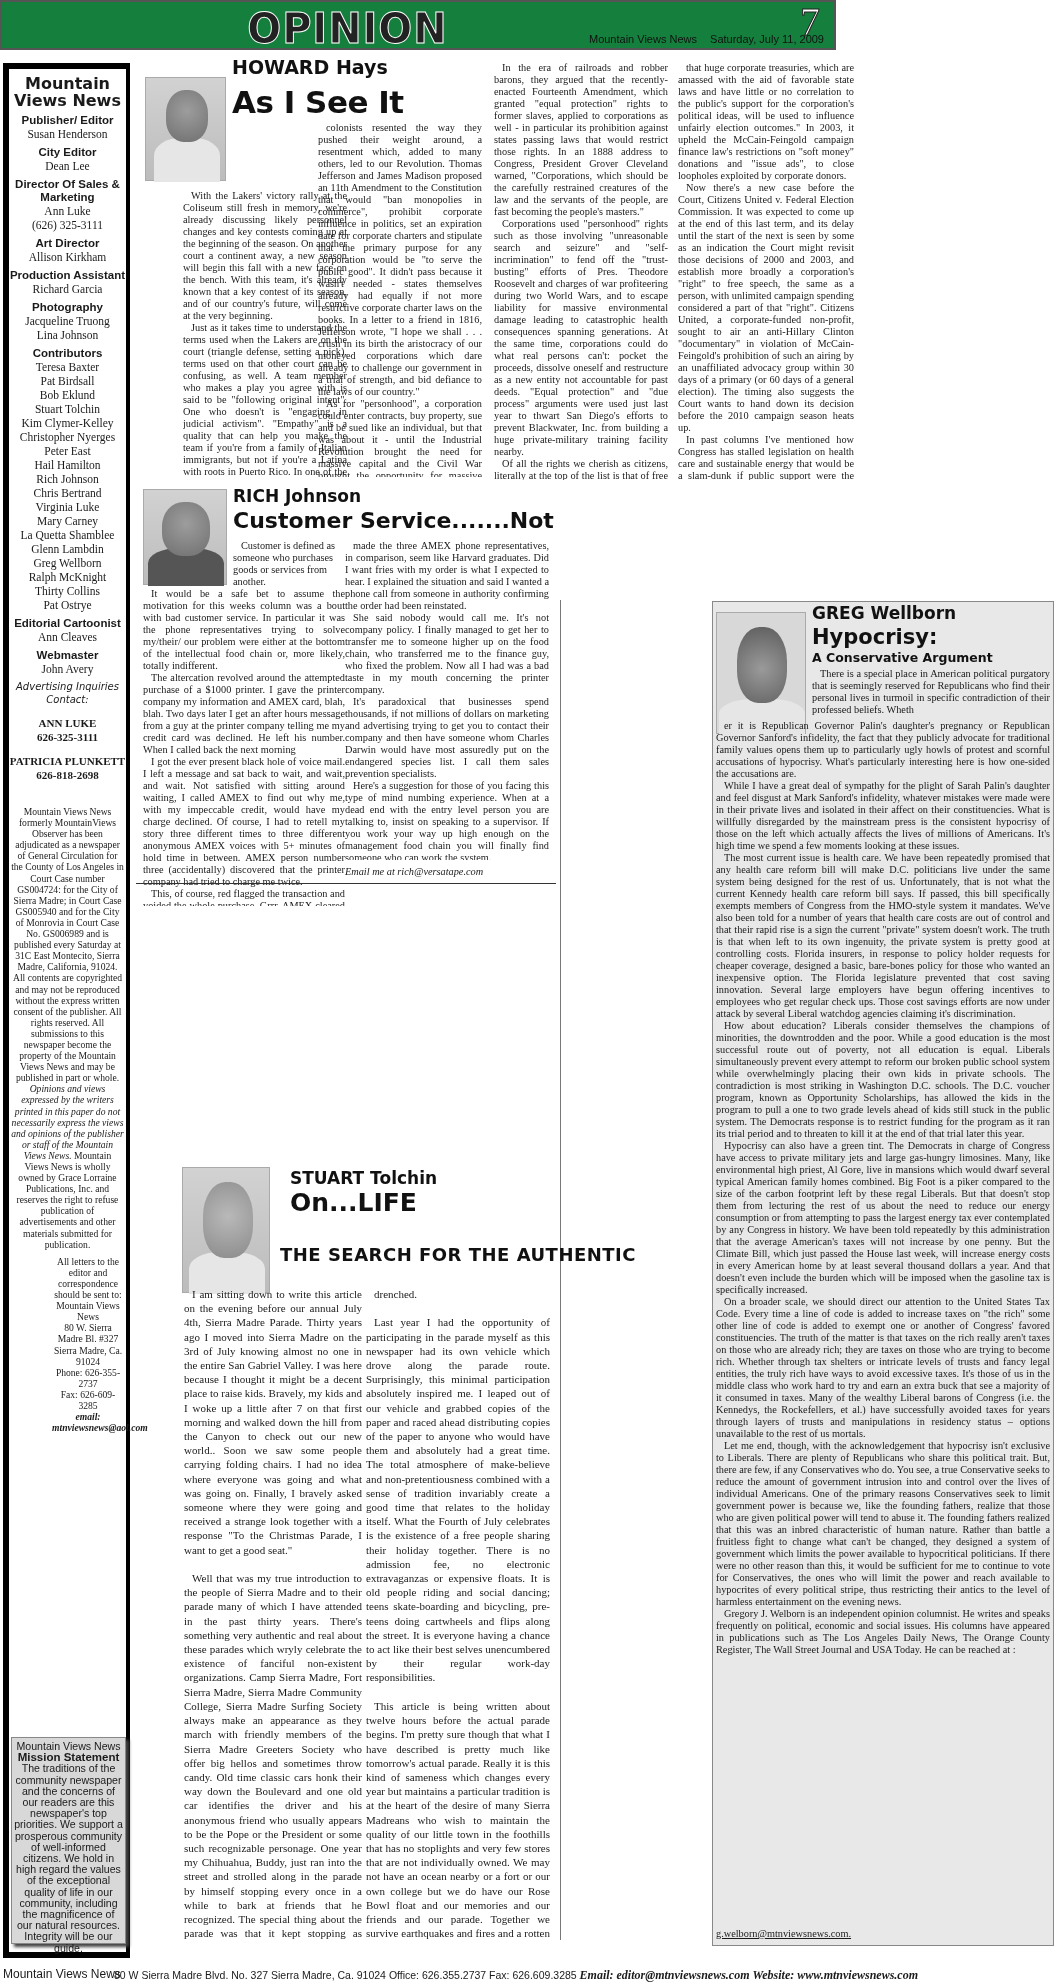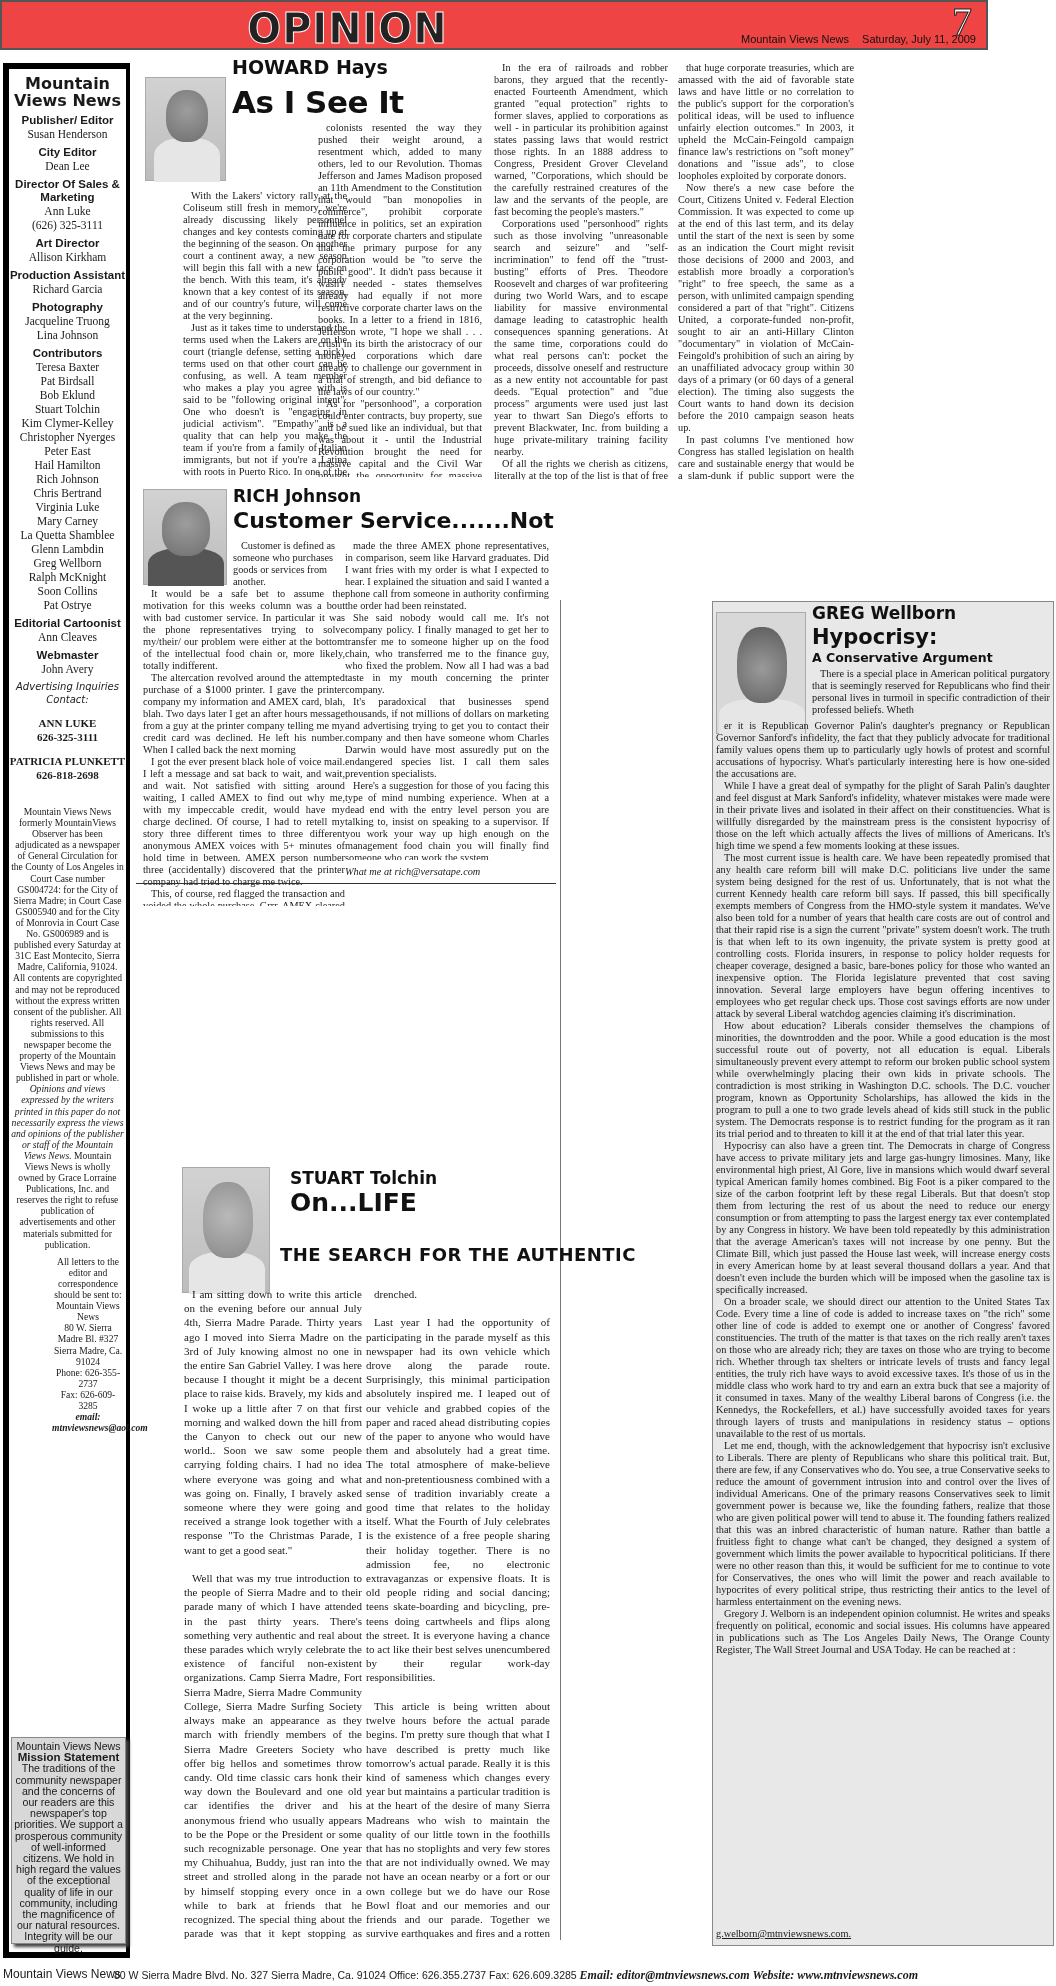--- a/index.html
+++ b/index.html
@@ -1,20 +1,20 @@
 <!DOCTYPE html>
 <html><head>
 <meta charset="utf-8">
 <style>
   * { box-sizing: border-box; margin: 0; padding: 0; }
   html, body { width: 1056px; height: 1986px; background: #fff; overflow: hidden; }
   body { position: relative; font-family: "Liberation Serif", "DejaVu Serif", serif; color: #1a1a1a; }
 
   
-  .header { position: absolute; left: 0; top: 0; width: 988px; height: 50px; background: #ef4444; border: 2px solid #555; }
+  .header { position: absolute; left: 0; top: 0; width: 836px; height: 50px; background: #15803d; border: 2px solid #555; }
   .header .title { position: absolute; left: 240px; top: 2px; font-family: "DejaVu Sans", sans-serif; font-weight: bold; font-size: 42px; color: #222; letter-spacing: 1px; transform: scaleX(0.95); -webkit-text-stroke: 1px #fff; }
   .header .pageno { position: absolute; right: 14px; top: -4px; font-family: "Liberation Serif", serif; font-size: 40px; color: #fff; -webkit-text-stroke: 1px #222; }
   .header .meta { position: absolute; right: 10px; top: 31px; font-family: "Liberation Sans", sans-serif; font-size: 11px; color: #111; }
   .header .meta span { margin-left: 10px; }
 
   
   .sidebar { position: absolute; left: 3px; top: 63px; width: 127px; height: 1895px; border: 6px solid #000; border-right-width: 4px; background: #fff; text-align: center; }
   .sb-title { font-family: "DejaVu Sans", sans-serif; font-weight: bold; font-size: 16px; line-height: 17px; margin-top: 6px; }
   .sb-role { font-family: Liberation Sans, sans-serif; font-weight: bold; font-size: 11.5px; line-height: 13px; margin-top: 5px; }
   .sb-name { font-size: 11.5px; line-height: 14px; }
@@ -85,21 +85,21 @@
       <div class="sb-name">Peter East</div>
       <div class="sb-name">Hail Hamilton</div>
       <div class="sb-name">Rich Johnson</div>
       <div class="sb-name">Chris Bertrand</div>
       <div class="sb-name">Virginia Luke</div>
       <div class="sb-name">Mary Carney</div>
       <div class="sb-name">La Quetta Shamblee</div>
       <div class="sb-name">Glenn Lambdin</div>
       <div class="sb-name">Greg Wellborn</div>
       <div class="sb-name">Ralph McKnight</div>
-      <div class="sb-name">Soon Collins</div>
+      <div class="sb-name">Thirty Collins</div>
       <div class="sb-name">Pat Ostrye</div>
       <div class="sb-role">Editorial Cartoonist</div>
       <div class="sb-name">Ann Cleaves</div>
       <div class="sb-role">Webmaster</div>
       <div class="sb-name">John Avery</div>
     </div>
   <div class="sb-ital">Advertising Inquiries Contact:</div>
   <div class="sb-contact">
     <div>ANN LUKE</div>
     <div>626-325-3111</div>
@@ -172,21 +172,21 @@
     <p>The altercation revolved around the attempted purchase of a $1000 printer. I gave the printer company my information and AMEX card, blah, blah. Two days later I get an after hours message from a guy at the printer company telling me my credit card was declined. He left his number. When I called back the next morning</p>
     <p>I got the ever present black hole of voice mail. I left a message and sat back to wait, and wait, and wait. Not satisfied with sitting around waiting, I called AMEX to find out why me, with my impeccable credit, would have my charge declined. Of course, I had to retell my story three different times to three different anonymous AMEX voices with 5+ minutes of hold time in between. AMEX person number three (accidentally) discovered that the printer company had tried to charge me twice.</p>
     <p>This, of course, red flagged the transaction and voided the whole purchase. Grrr. AMEX cleared up the mess on their end and suggested I recontact the printer company. Oh boy, more time spent on hold (I suppose this has never happened to you.)</p>
   </div>
 <div class="col" id="john-c2" style="left:345px;top:540px;width:204px;height:320px;overflow:hidden;">
     <p>made the three AMEX phone representatives, in comparison, seem like Harvard graduates. Did I want fries with my order is what I expected to hear. I explained the situation and said I wanted a phone call from someone in authority confirming the order had been reinstated.</p>
     <p>She said nobody would call me. It's not company policy. I finally managed to get her to transfer me to someone higher up on the food chain, who transferred me to the finance guy, who fixed the problem. Now all I had was a bad taste in my mouth concerning the printer company.</p>
     <p>It's paradoxical that businesses spend thousands, if not millions of dollars on marketing and advertising trying to get you to contact their company and then have someone whom Charles Darwin would have most assuredly put on the endangered species list. I call them sales prevention specialists.</p>
     <p>Here's a suggestion for those of you facing this type of mind numbing experience. When at a dead end with the entry level person you are talking to, insist on speaking to a supervisor. If you work your way up high enough on the management food chain you will finally find someone who can work the system.</p>
   </div>
-<div class="col" style="left:345px;top:866px;width:204px;font-style:italic;">What me at rich@versatape.com</div>
+<div class="col" style="left:345px;top:866px;width:204px;font-style:italic;">Email me at rich@versatape.com</div>
 <div class="hr" style="left:136px;top:883px;width:420px;height:1px;"></div>
 <div class="vr" style="left:560px;top:600px;height:1340px;"></div>
 
 <div class="gbox"></div>
 <div class="photo" style="left:716px;top:612px;width:90px;height:122px;background:#d8d8d8;">
   <div class="body" style="left:2px;top:86px;width:86px;height:36px;"></div>
   <div class="head" style="left:20px;top:14px;width:50px;height:76px;background:radial-gradient(circle at 50% 55%, #9a9a9a, #5a5a5a);"></div>
 </div>
 <div class="byline" style="left:812px;top:603px;font-size:17px;">GREG Wellborn</div>
 <div class="byline" style="left:812px;top:625px;font-size:21px;font-weight:bold;">Hypocrisy:</div>

